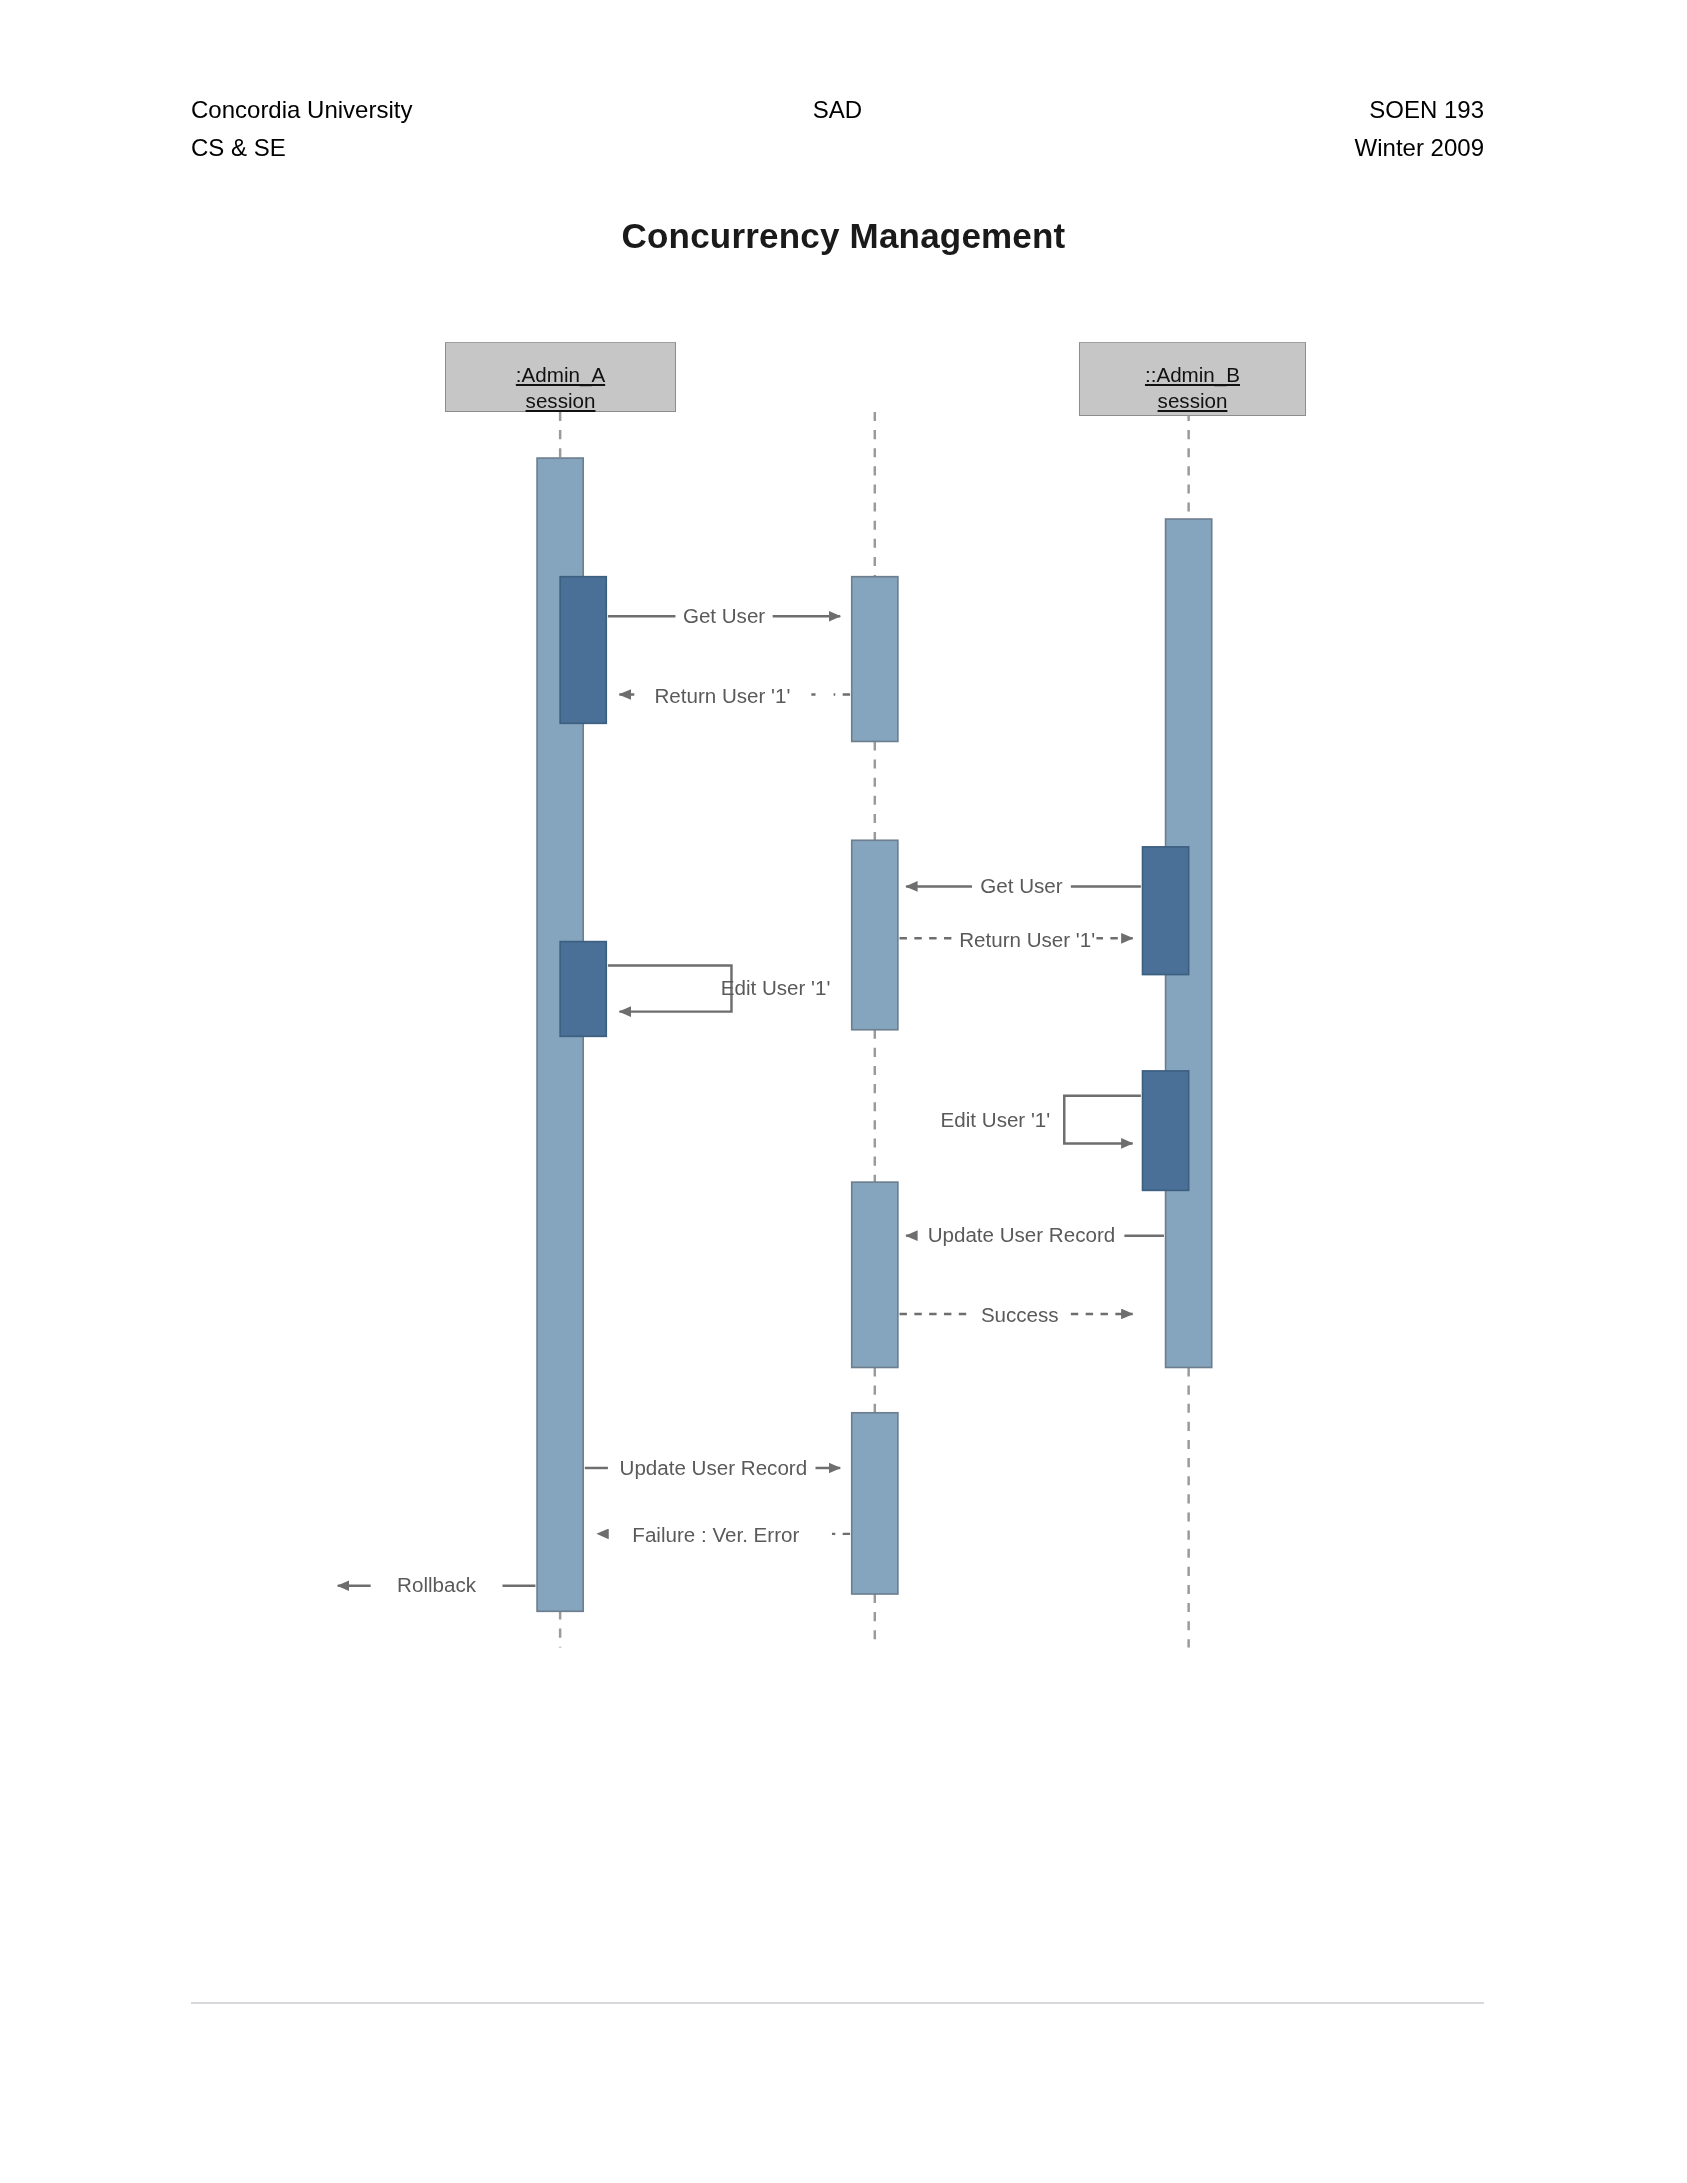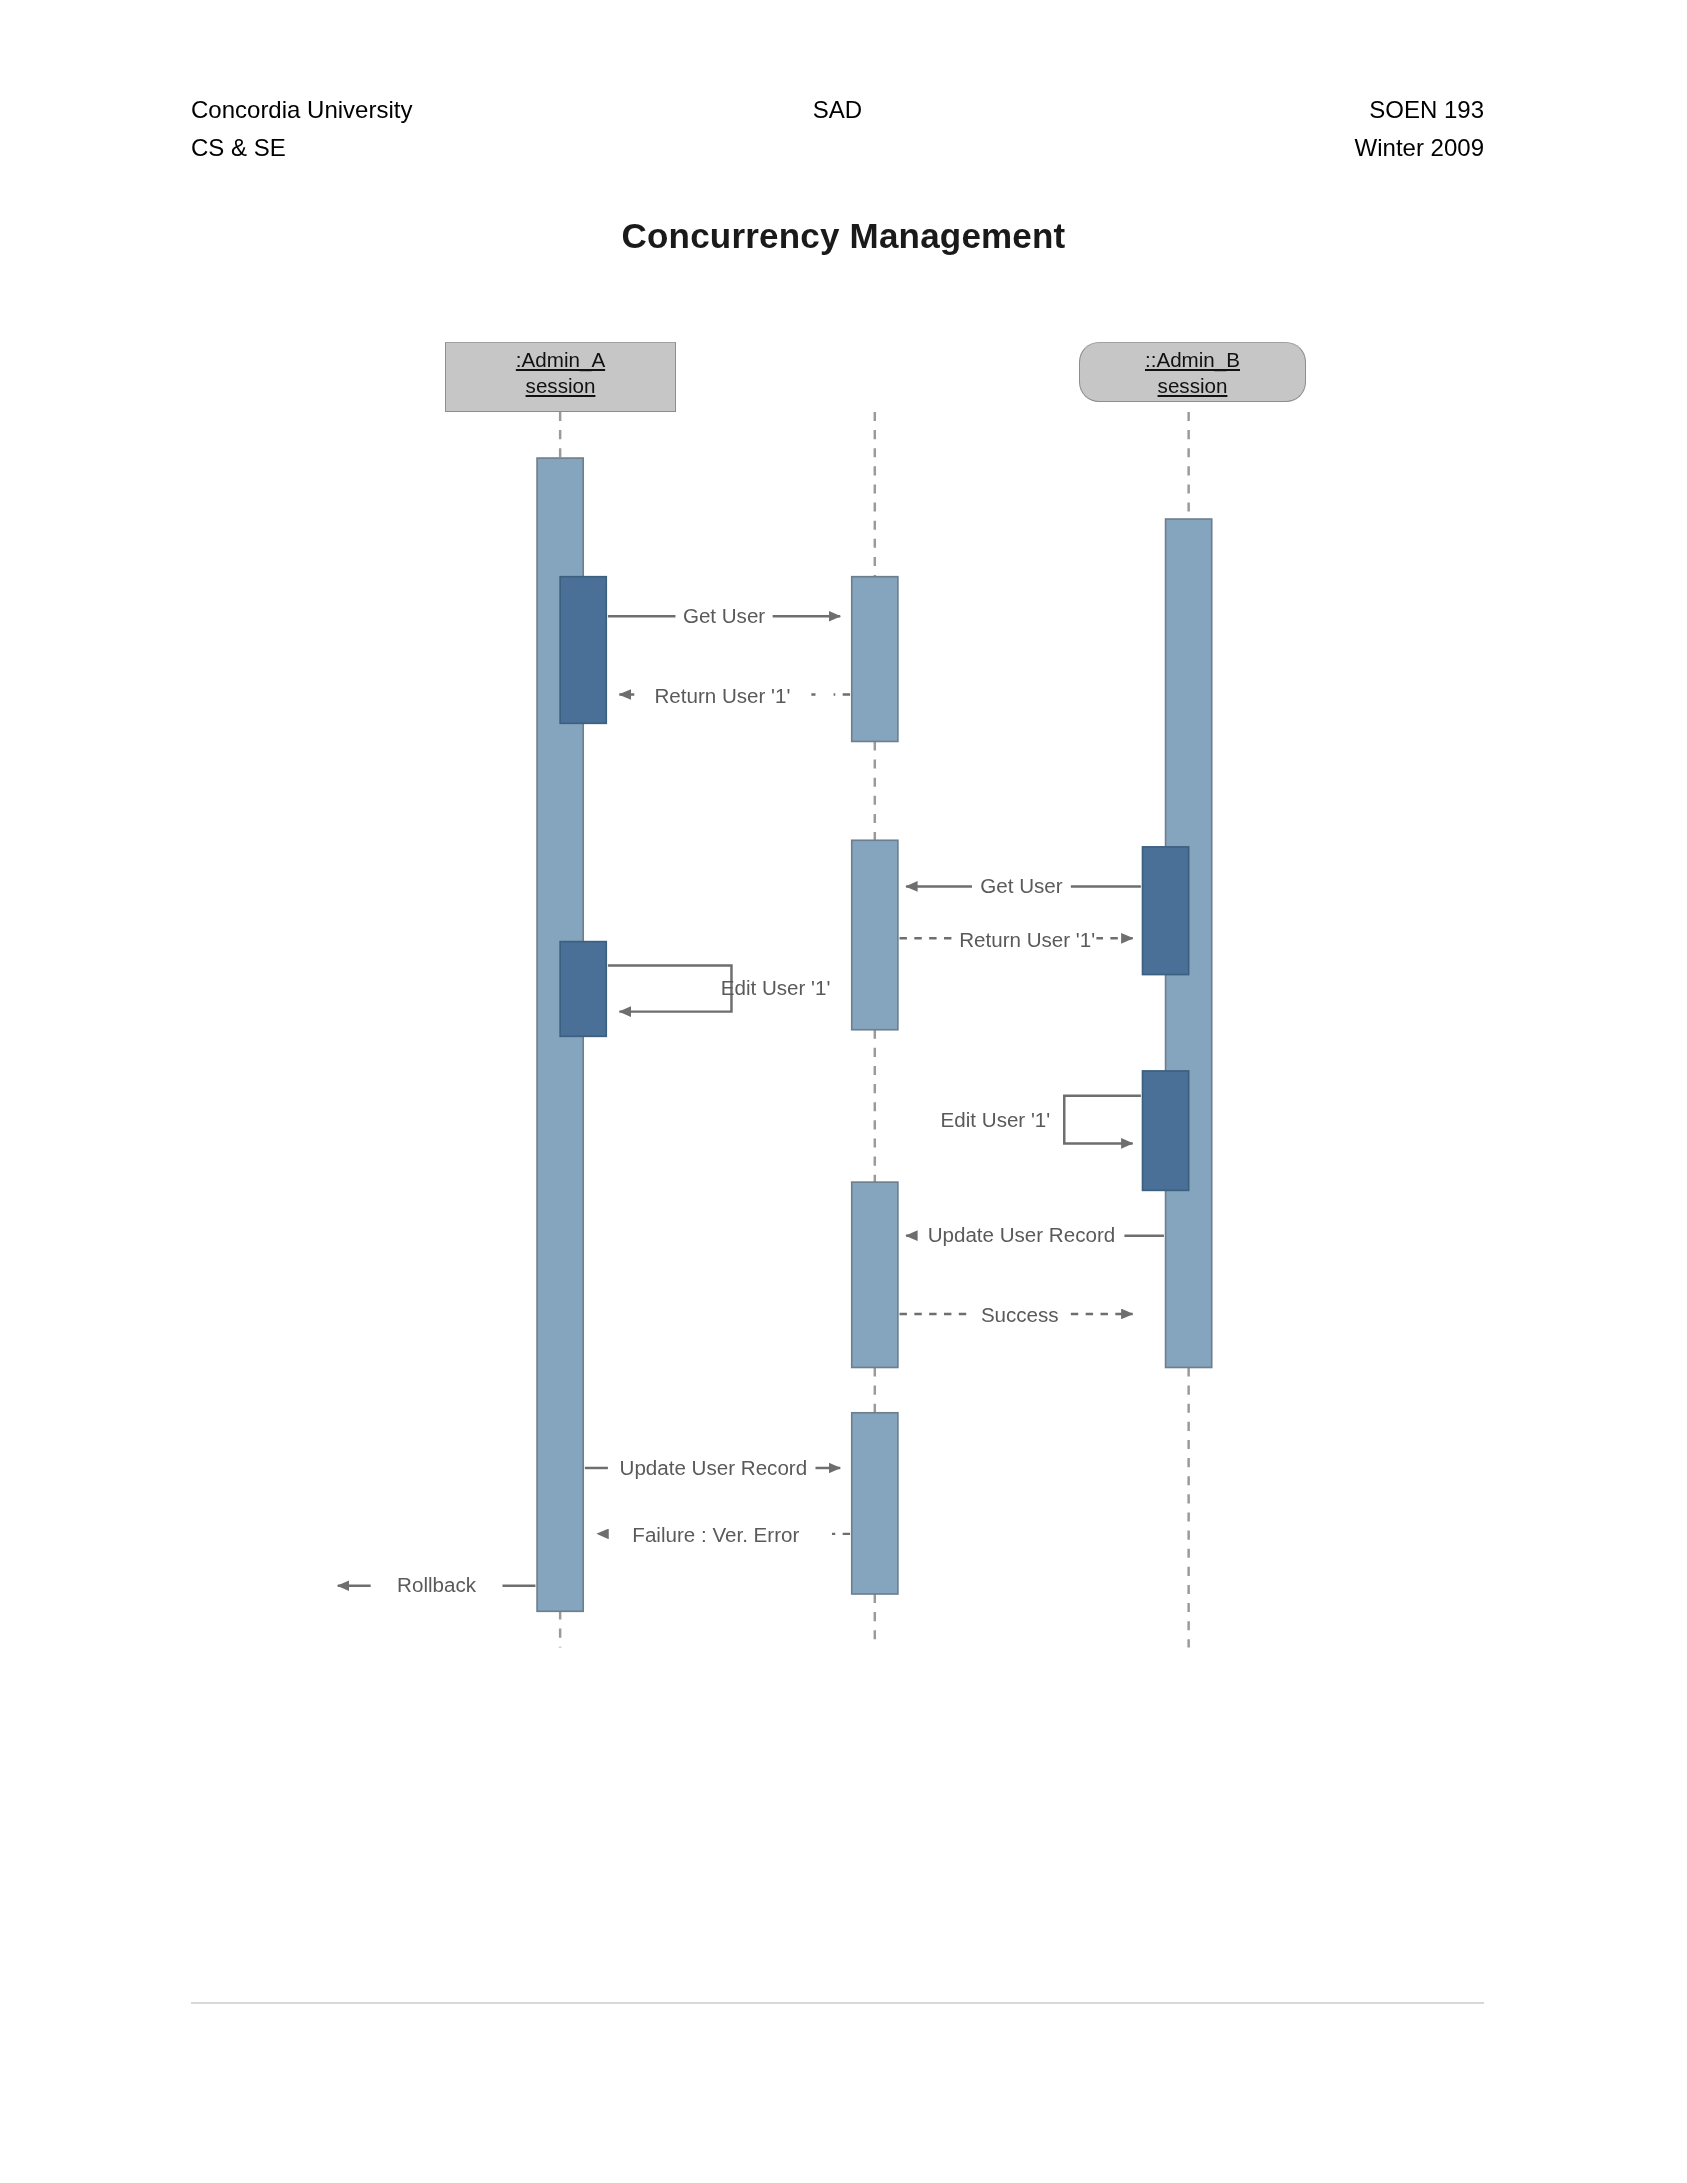--- a/index.html
+++ b/index.html
@@ -61,21 +61,21 @@
   .ll-box {
     position: absolute;
     background: #c6c6c6;
     border: 0.8px solid #8d8d8d;
     border-top: 1.6px solid #a0a0a0;
     box-sizing: border-box;
     text-align: center;
     color: #111111;
     font-size: 20.6px;
     line-height: 25.5px;
-    padding-top: 4px;
+    padding-top: 19px;
   }
   .ll-box span {
     text-decoration: underline;
     white-space: nowrap;
   }
 
   
   #page-footer {
     position: absolute;
     left: 191px;
@@ -118,21 +118,21 @@
 <div id="diagram-title">Concurrency Management</div>
 
 <div id="diagram">
 
   <div class="ll-box" style="left:445px; top:342px; width:231px; height:70px;">
     <span>:Admin_A</span><br>
     <span>session</span>
   </div>
 
 
-  <div class="ll-box" style="left:1079px; top:342px; width:227px; height:60px;border-radius:20px;">
+  <div class="ll-box" style="left:1079px; top:342px; width:227px; height:74px;">
     <span>::Admin_B</span><br>
     <span>session</span>
   </div>
 
   <svg width="1687" height="1730" viewBox="0 0 2048 2100">
     <defs>
       <marker id="arrow-r" markerWidth="15" markerHeight="13" refX="14" refY="6.5" orient="auto" markerUnits="userSpaceOnUse">
         <path d="M0,0 L15,6.5 L0,13 z" fill="#6e6e6e"></path>
       </marker>
       <marker id="arrow-l" markerWidth="15" markerHeight="13" refX="14" refY="6.5" orient="auto" markerUnits="userSpaceOnUse">

